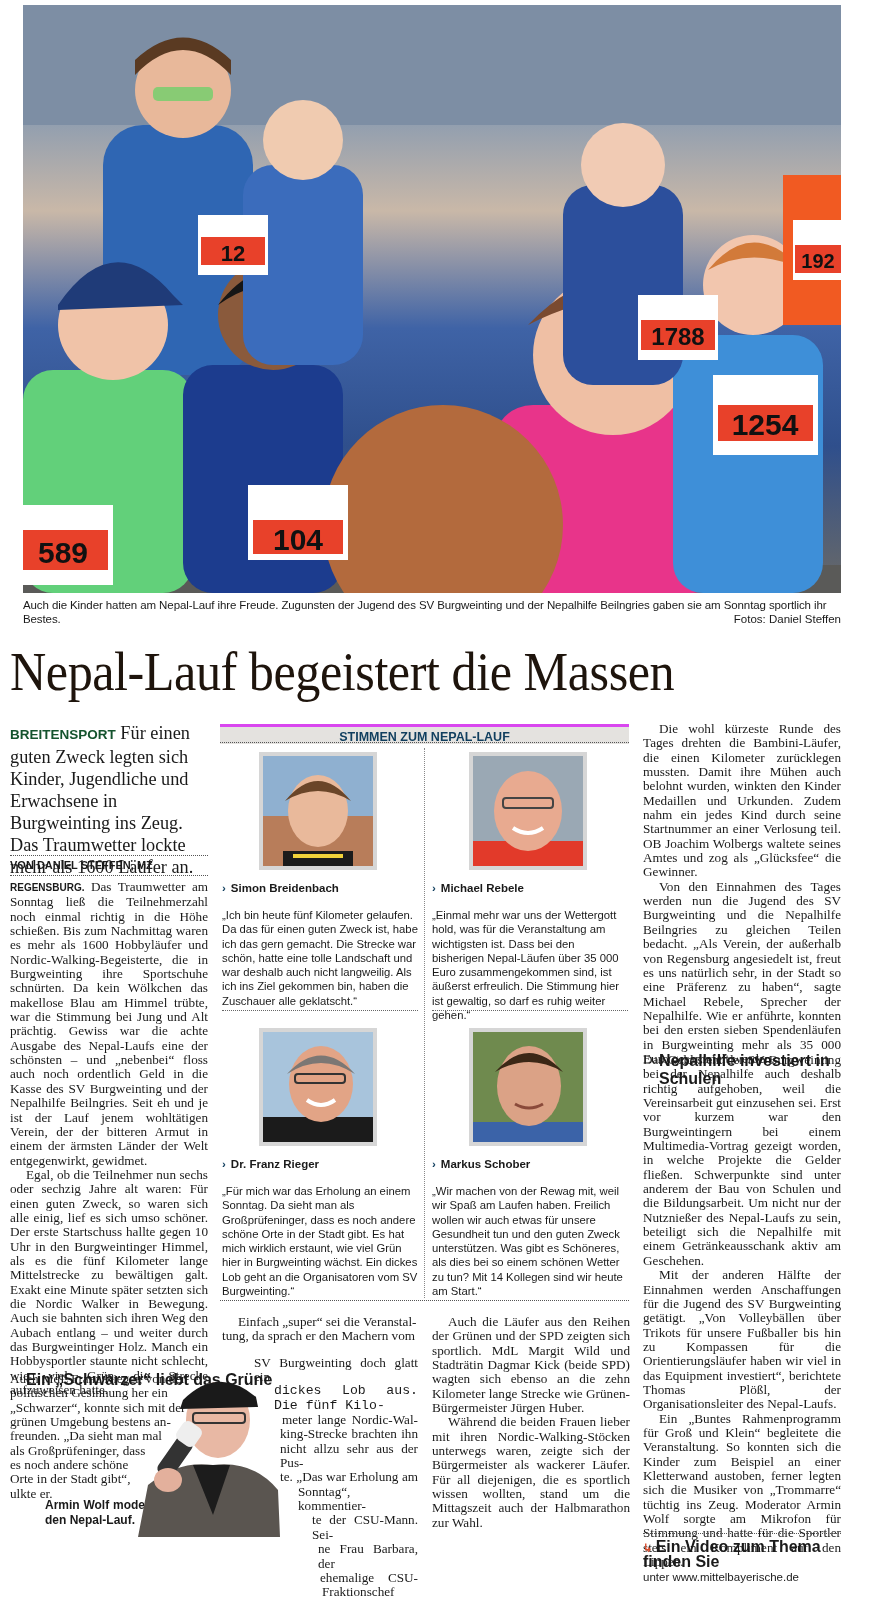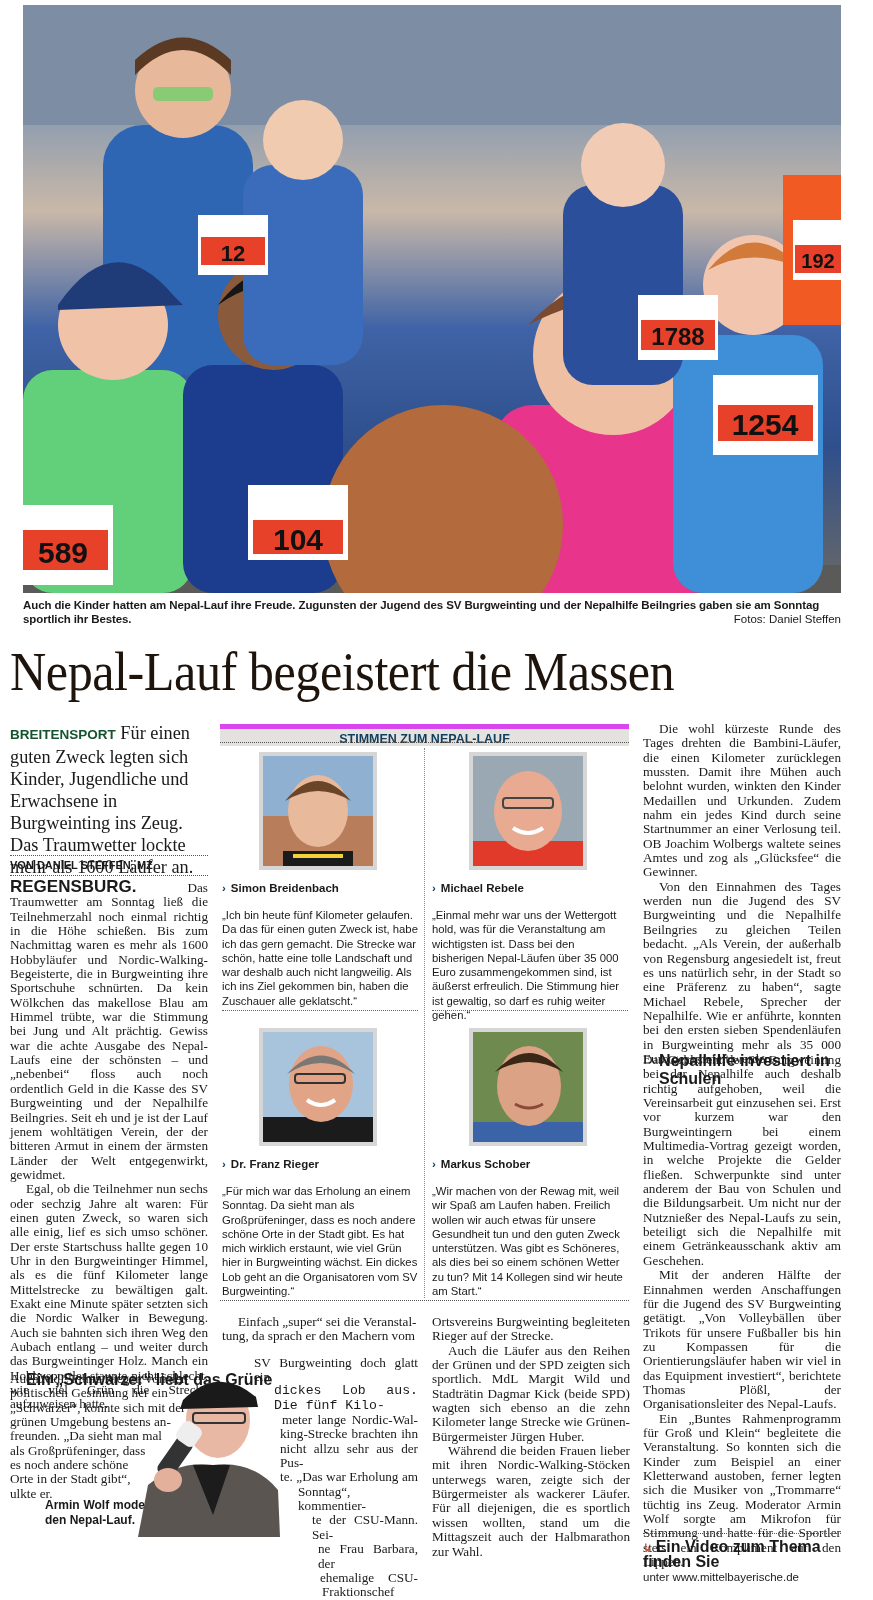--- a/index.html
+++ b/index.html
@@ -5,47 +5,47 @@
   html, body { margin:0; padding:0; background:#ffffff; }
   body { width:873px; height:1600px; position:relative; overflow:hidden; color:#1a1a1a; }
   .sans { font-family:"Liberation Sans", "DejaVu Sans", sans-serif; }
   .serif { font-family:"Liberation Serif", "DejaVu Serif", serif; }
 
   
   #hero { position:absolute; left:23px; top:5px; width:818px; height:588px; overflow:hidden;
           background:linear-gradient(180deg,#6b7f93 0%,#8a9bb0 18%,#c9b8a8 35%,#3f63a6 55%,#2f4f8c 75%,#6b6a66 100%); }
   #hero svg { position:absolute; left:0; top:0; width:100%; height:100%; }
 
-  #caption { position:absolute; left:23px; top:598px; width:818px; font-size:11.5px; line-height:14px; font-weight:bold; letter-spacing:-0.1px; }
+  #caption { position:absolute; left:23px; top:598px; width:818px; font-size:11.5px; line-height:14px; font-weight:normal; letter-spacing:-0.1px; }
   #photo-credit { position:absolute; right:32px; top:612px; font-size:11.5px; line-height:14px; font-weight:normal; }
 
   #headline { position:absolute; left:10px; top:642px; font-size:54px; line-height:60px; color:#1e140c; letter-spacing:-0.5px; transform:scaleX(0.93); transform-origin:left top; white-space:nowrap; }
 
   
   #lead { position:absolute; left:10px; top:722px; width:198px; font-size:18.3px; line-height:22px; color:#1a1a1a; }
   #lead .kicker { color:#14532d; font-weight:bold; font-size:13.5px; }
   .dotline { border-top:1px dotted #555; }
   #byline-top { position:absolute; left:10px; top:855px; width:198px; }
   #byline { position:absolute; left:10px; top:859px; font-size:11px; font-weight:bold; }
   #byline-bot { position:absolute; left:10px; top:875px; width:198px; }
 
   .body { font-size:13.2px; line-height:14.35px; text-align:justify; hyphens:manual; }
   .body p { margin:0; text-indent:0; }
   .body p.ind { text-indent:16px; }
-  .body .dateline { font-family:"Liberation Sans", sans-serif; font-weight:bold; font-size:17px; }
+  .body .dateline { font-family:"Liberation Sans", sans-serif; font-weight:bold; font-size:10px; }
   #col1 { position:absolute; left:10px; top:880px; width:198px; }
   h3.sub { font-family:"Liberation Sans", sans-serif; font-weight:bold; font-size:16px; margin:16px; }
   #sub1 { position:absolute; left:10px; top:1355px; }
   #col1b { position:absolute; left:10px; top:1372px; width:198px; }
   #col1b p span { display:block; }
   #photo-caption { position:absolute; left:10px; top:1498px; font-size:12px; line-height:15px; font-weight:bold; width:130px; text-align:justify;margin-left:35px; }
   #armin-photo { position:absolute; left:138px; top:1365px; width:142px; height:172px; overflow:hidden; }
 
   
-  #stimmen-head { position:absolute; left:220px; top:724px; width:409px; height:17px; background:#e4e2df; border-top:5px solid #d946ef; text-align:center; }
+  #stimmen-head { position:absolute; left:220px; top:724px; width:409px; height:17px; background:#e4e2df; border-top:3px solid #d946ef; text-align:center; }
   #stimmen-head span { font-size:12.5px; font-weight:bold; color:#103e5e; line-height:17px; }
   #stimmen-dots { position:absolute; left:220px; top:742px; width:409px; }
   #stimmen-divider { position:absolute; left:424px; top:748px; height:550px; border-left:1px dotted #888; }
   .voice { position:absolute; width:196px; }
   .voice .frame { position:absolute; left:37px; top:0; width:118px; height:118px; border:4px solid #d6d6d6; background:#ddd; overflow:hidden; box-sizing:border-box; }
   .voice .name { position:absolute; left:0; top:130px; font-size:11.5px; font-weight:bold; white-space:nowrap; }
   .voice .name .chev { color:#103e5e; margin-right:5px; }
   .voice .quote { position:absolute; left:0; top:156px; width:196px; font-size:11.3px; line-height:14.3px; }
   .voice .rule { position:absolute; left:0; width:196px; border-top:1px dotted #666; }
 
@@ -270,21 +270,20 @@
   <div style="padding-left:76px; text-align-last:justify;">Sonntag“, kommentier-</div>
   <div style="padding-left:90px; text-align-last:justify;">te der CSU-Mann. Sei-</div>
   <div style="padding-left:96px; text-align-last:justify;">ne Frau Barbara, der</div>
   <div style="padding-left:98px; text-align-last:justify;">ehemalige CSU-</div>
   <div style="padding-left:100px;">Fraktionschef</div>
   <div style="padding-left:102px; text-align-last:justify;">Christian Schlegl</div>
 
 </div>
 
 <div id="col3" class="body serif">
-  <p>Ortsvereins Burgweinting begleiteten Rieger auf der Strecke.</p>
   <p class="ind">Auch die Läufer aus den Reihen der Grünen und der SPD zeigten sich sportlich. MdL Margit Wild und Stadträtin Dagmar Kick (beide SPD) wagten sich ebenso an die zehn Kilometer lange Strecke wie Grünen-Bürgermeister Jürgen Huber.</p>
   <p class="ind">Während die beiden Frauen lieber mit ihren Nordic-Walking-Stöcken unterwegs waren, zeigte sich der Bürgermeister als wackerer Läufer. Für all diejenigen, die es sportlich wissen wollten, stand um die Mittagszeit auch der Halbmarathon zur Wahl.</p>
 </div>
 
 <div id="col4" class="body serif">
   <p class="ind">Die wohl kürzeste Runde des Tages drehten die Bambini-Läufer, die einen Kilometer zurücklegen mussten. Damit ihre Mühen auch belohnt wurden, winkten den Kinder Medaillen und Urkunden. Zudem nahm ein jedes Kind durch seine Startnummer an einer Verlosung teil. OB Joachim Wolbergs waltete seines Amtes und zog als „Glücksfee“ die Gewinner.</p>
   <p class="ind">Von den Einnahmen des Tages werden nun die Jugend des SV Burgweinting und die Nepalhilfe Beilngries zu gleichen Teilen bedacht. „Als Verein, der außerhalb von Regensburg angesiedelt ist, freut es uns natürlich sehr, in der Stadt so eine Präferenz zu haben“, sagte Michael Rebele, Sprecher der Nepalhilfe. Wie er anführte, konnten bei den ersten sieben Spendenläufen in Burgweinting mehr als 35 000 Euro gesammelt werden.</p>
 </div>
 <h3 id="sub2" class="sub">Nepalhilfe investiert in Schulen</h3>
 <div id="col4b" class="body serif">

